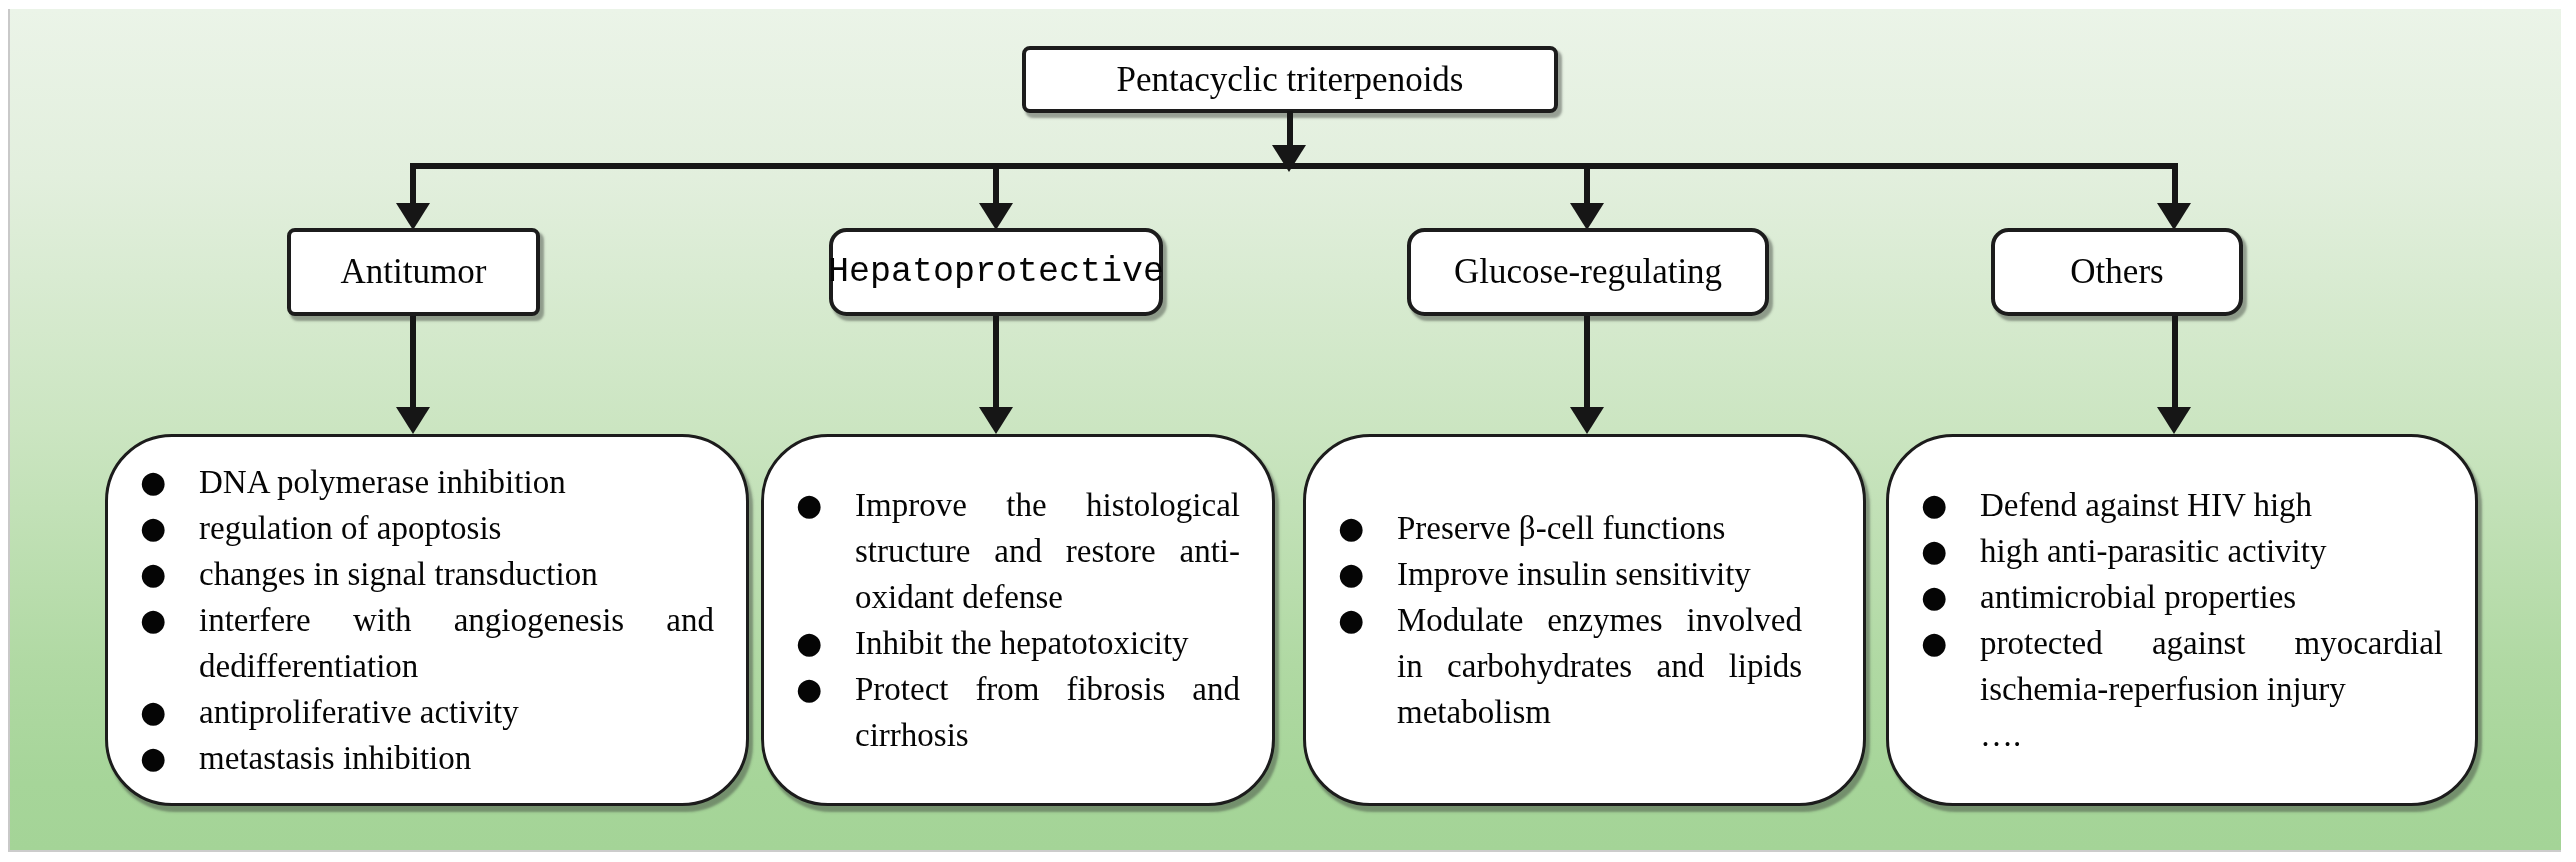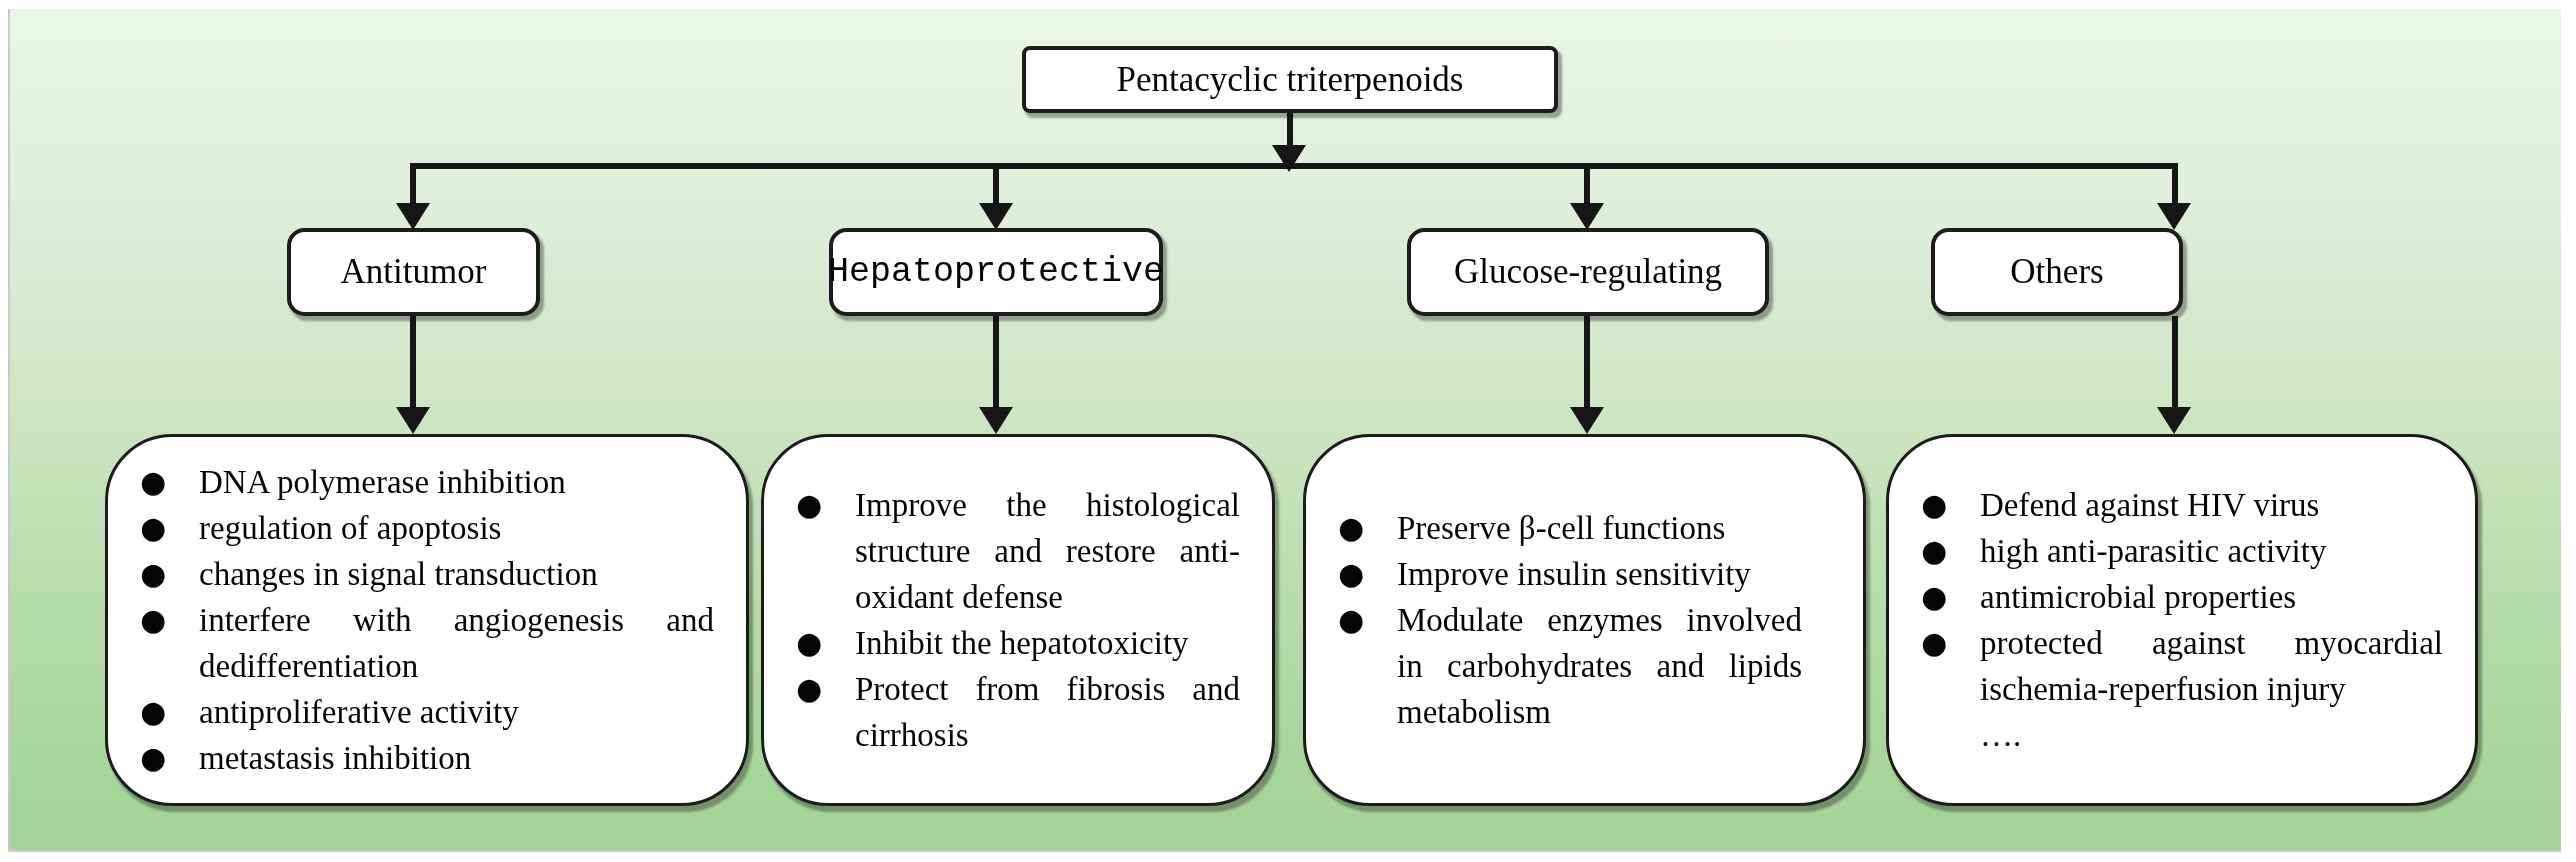--- a/index.html
+++ b/index.html
@@ -16,24 +16,24 @@
     border-bottom:2.9px solid #cccccc;
     background:linear-gradient(180deg,#ebf4e8 0%,#e2efdd 20%,#cbe5c1 50%,#b0d9a3 78%,#a6d599 92%,#a4d497 100%);
   }
   .node{
     position:absolute;background:#ffffff;border:4.1px solid #1c1c1c;
     box-sizing:border-box;display:flex;align-items:center;justify-content:center;
     box-shadow:3.5px 4.7px 2.3px rgba(55,60,55,0.45);
   }
   .root-box{left:1022px;top:46px;width:536px;height:67px;border-radius:8px;font-size:35px;}
   .cat-box{top:228px;height:88px;border-radius:17.6px;font-size:35px;}
-  .cat-1{left:287px;width:253px;}
+  .cat-1{left:287px;width:253px;border-radius:8px;}
   .cat-2{left:829px;width:334px;font-family:Liberation Mono, monospace;}
   .cat-3{left:1407px;width:362px;}
-  .cat-4{left:1931px;width:252px;text-align:right;}
+  .cat-4{left:1991px;width:252px;text-align:right;}
   .detail-box{
     position:absolute;top:434px;height:372px;background:#ffffff;
     border:3.5px solid #1c1c1c;border-radius:67px;box-sizing:border-box;
     box-shadow:3.5px 5.3px 2.3px rgba(55,60,55,0.45);
   }
   .d1{left:105px;width:644px;}
   .d2{left:761px;width:514px;}
   .d3{left:1303px;width:563px;}
   .d4{left:1886px;width:592px;}
   .list{
@@ -174,21 +174,21 @@
       <div class="row">
         <span class="dot">●</span>
         <span class="txt">Modulate enzymes involved in carbohydrates and lipids metabolism</span>
       </div>
     </div>
 </div>
 <div class="detail-box d4">
   <div class="list">
       <div class="row">
         <span class="dot">●</span>
-        <span class="txt">Defend against HIV virus</span>
+        <span class="txt">Defend against HIV high</span>
       </div>
       <div class="row">
         <span class="dot">●</span>
         <span class="txt">high anti-parasitic activity</span>
       </div>
       <div class="row">
         <span class="dot">●</span>
         <span class="txt">antimicrobial properties</span>
       </div>
       <div class="row">

